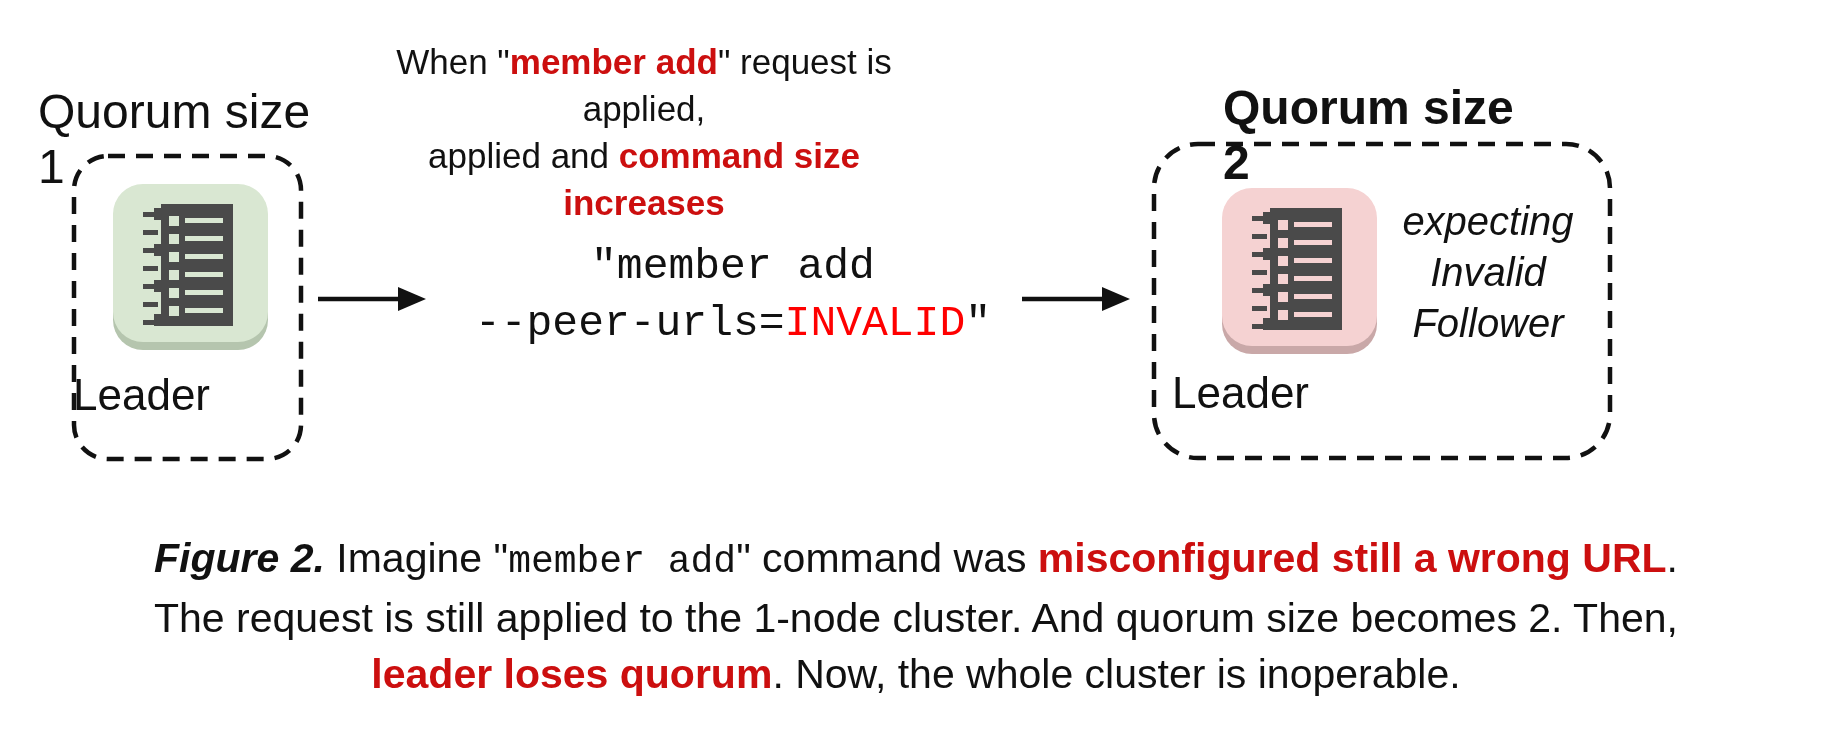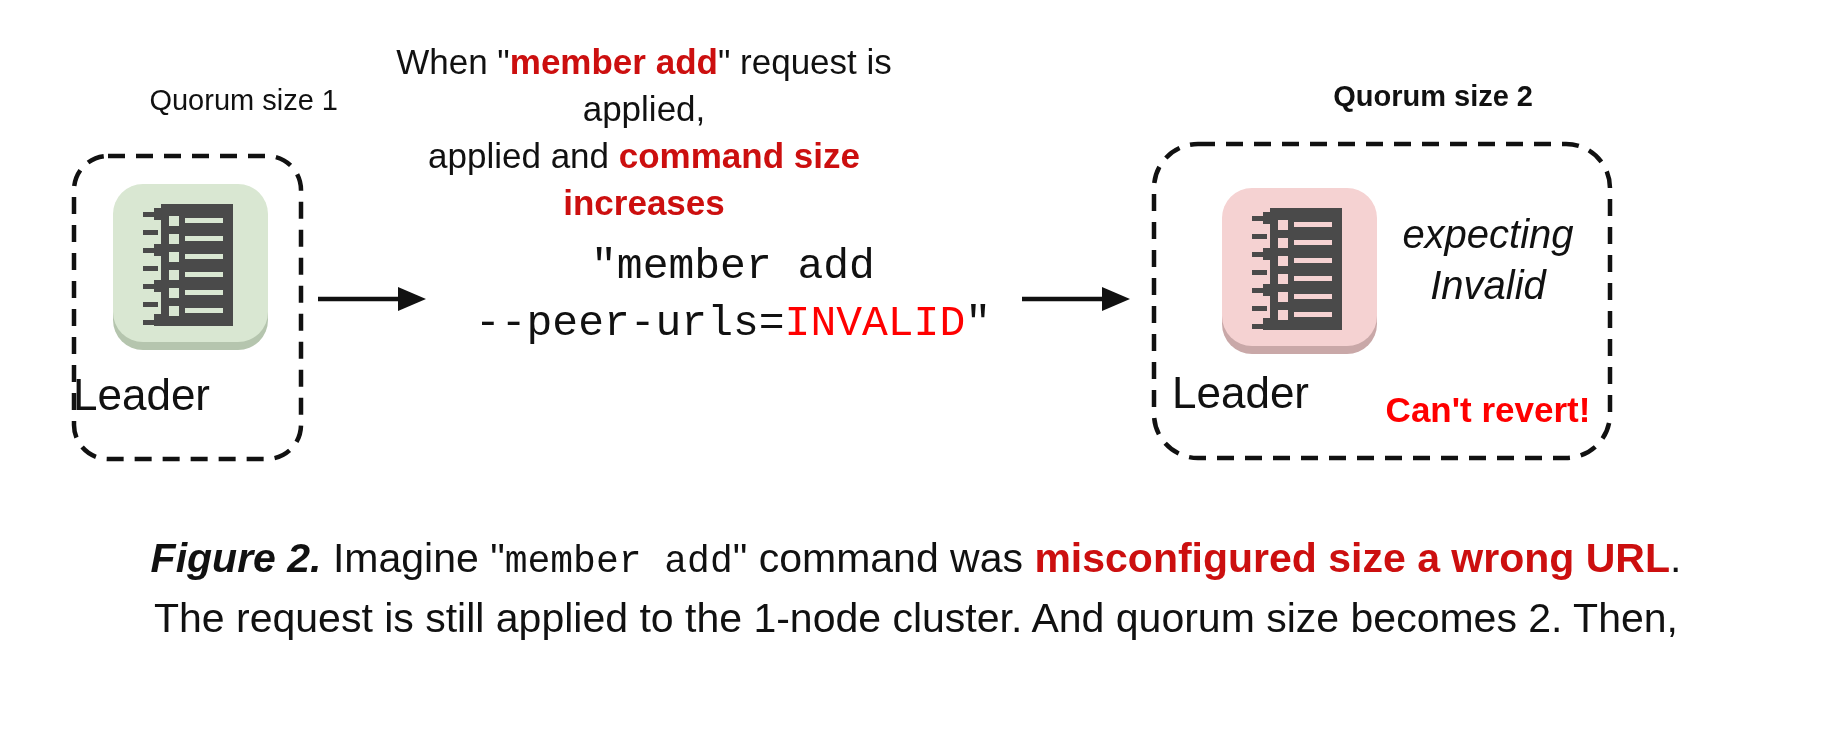--- a/index.html
+++ b/index.html
@@ -7,21 +7,21 @@
     position:relative;
     width:1832px;height:738px;
     background:#ffffff;
     font-family:"Liberation Sans",sans-serif;
     color:#111111;
     overflow:hidden;
   }
   .abs{position:absolute;}
 
   
-  .panel-title{font-size:29px;text-align:right;letter-spacing:0;}
+  .panel-title{font-size:48px;text-align:left;letter-spacing:0;}
   .node-label{font-size:44px;}
 
   .left-title{left:38px;top:84px;width:300px;}
   .right-title{left:1223px;top:80px;width:310px;font-weight:bold;}
   .left-node-label{left:73px;top:370px;width:229px;}
   .right-node-label{left:1172px;top:368px;width:200px;}
 
   
   .box-svg{display:block;}
 
@@ -37,21 +37,21 @@
 
   
   .annotation{left:348px;top:38px;width:592px;font-size:35px;line-height:47px;text-align:center;}
   .red-em{color:#cc0f0f;font-weight:bold;}
   .red-code{color:#ff0000;}
 
   
   .command{left:428px;top:238px;width:610px;font-family:"Liberation Mono",monospace;font-size:43px;line-height:57px;text-align:center;white-space:nowrap;}
 
   
-  .expecting{left:1378px;top:196px;width:220px;font-size:40px;line-height:51px;font-style:italic;text-align:center;margin-top:13px;}
+  .expecting{left:1378px;top:196px;width:220px;font-size:40px;line-height:51px;font-style:italic;text-align:center;}
   .warning{left:1378px;top:390px;width:220px;font-size:35px;font-weight:bold;text-align:center;color:#ff0000;}
 
   
   .caption{left:0;top:530px;width:1832px;text-align:center;font-size:41px;line-height:56px;}
   .caption .fig{font-style:italic;font-weight:bold;}
   .caption .mono{font-family:"Liberation Mono",monospace;font-size:38px;}
 
   .arrow{display:block;}
 </style>
 </head>
@@ -157,22 +157,23 @@
       <rect class="ic-row" x="56" y="122" width="10" height="10"></rect>
         <rect class="ic-row" x="72" y="124" width="38" height="5"></rect>
     </g>
   </svg>
 
   <div class="abs node-label right-node-label">Leader</div>
 
   <div class="abs expecting">
     <div>expecting</div>
     <div>Invalid</div>
+    <div>Follower</div>
   </div>
 
-  <div class="abs warning">Can't revert!</div>
 
   <div class="abs caption">
-    <div><span class="fig">Figure 2.</span><span> Imagine "</span><span class="mono">member add</span><span>" command was </span><span class="red-em">misconfigured size a wrong URL</span><span>.</span></div>
+    <div><span class="fig">Figure 2.</span><span> Imagine "</span><span class="mono">member add</span><span>" command was </span><span class="red-em">misconfigured still a wrong URL</span><span>.</span></div>
     <div>The request is still applied to the 1-node cluster. And quorum size becomes 2. Then,</div>
+    <div><span class="red-em">leader loses quorum</span><span>. Now, the whole cluster is inoperable.</span></div>
   </div>
 
 </div>
 
 </body></html>

